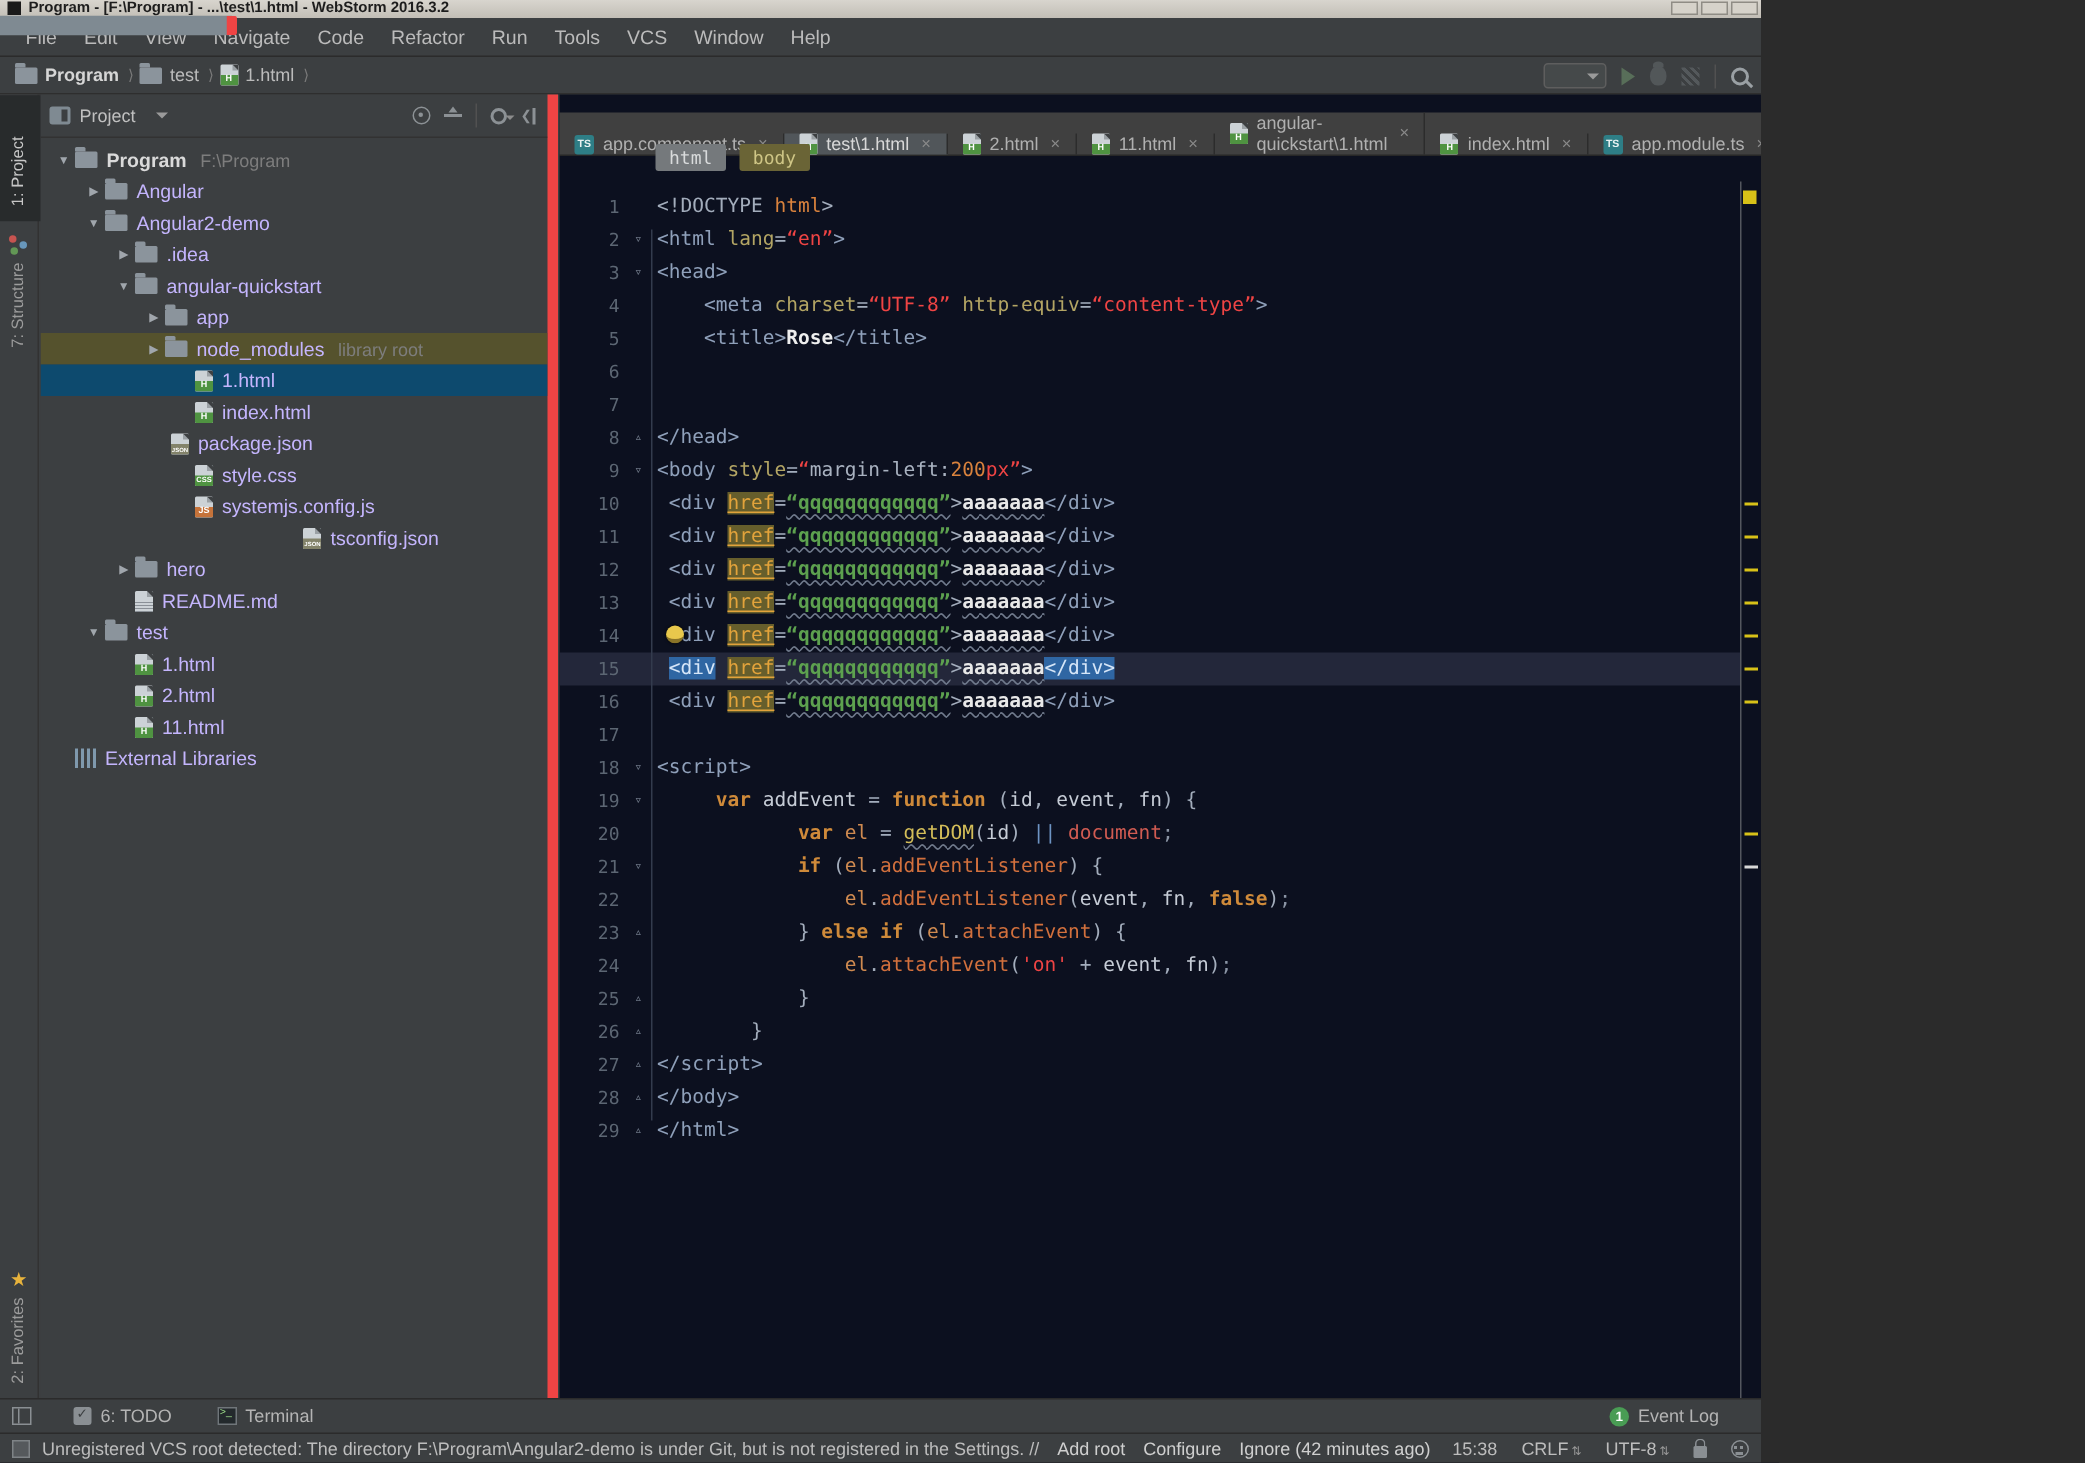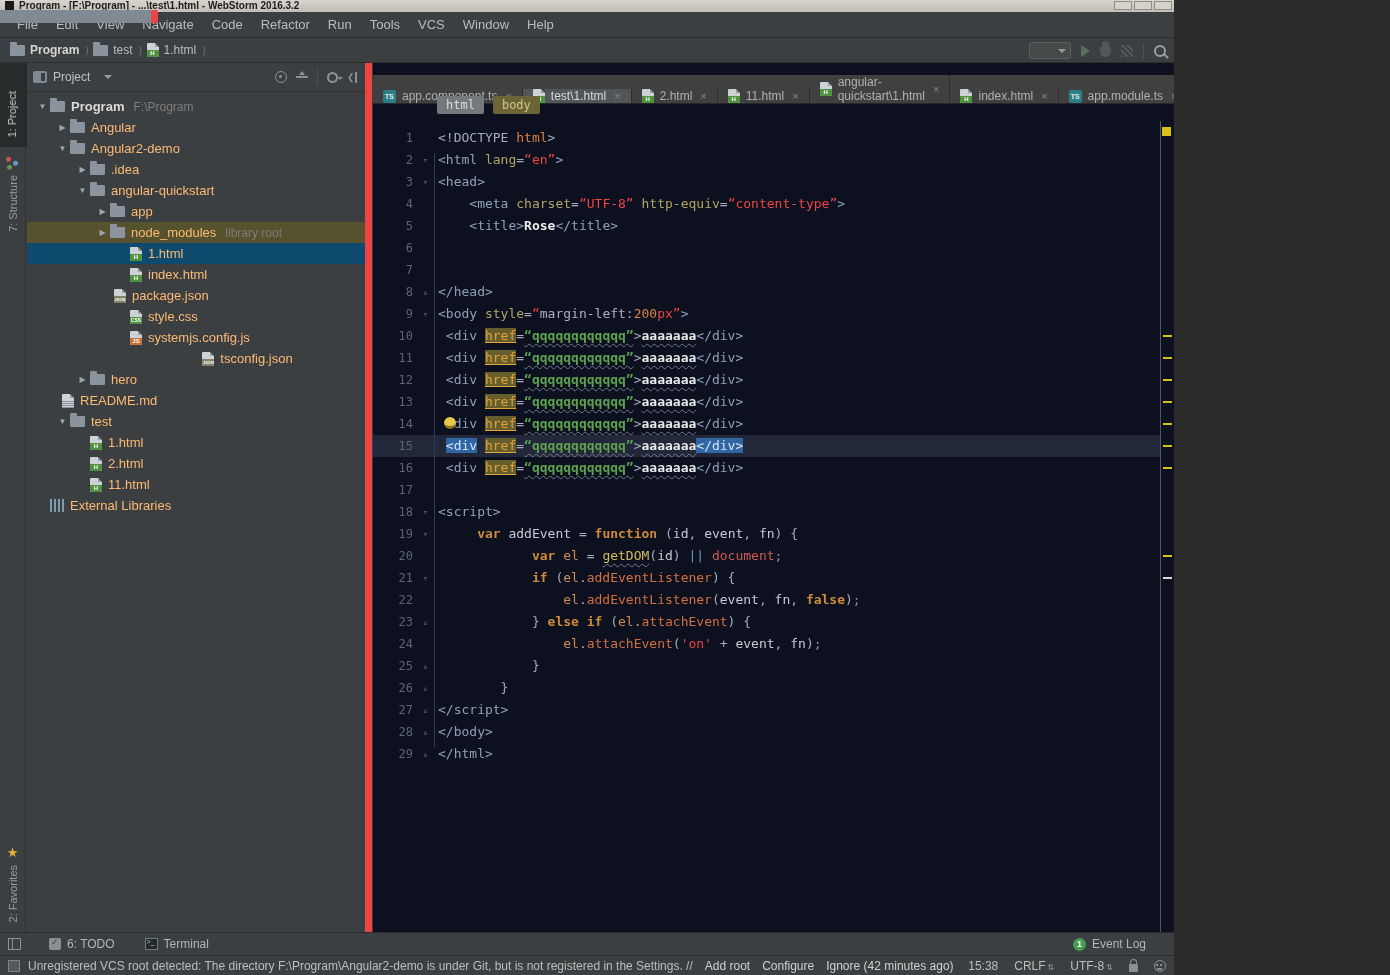--- a/index.html
+++ b/index.html
@@ -74,21 +74,21 @@
   .pt-gear:before { content:""; position:absolute; left:1px; top:1px; width:5px; height:5px; background:#3c3f41; border-radius:50%; }
   .pt-gear:after { content:""; position:absolute; right:-7px; top:3px; border-left:3px solid transparent; border-right:3px solid transparent; border-top:3px solid #9a9a9a; }
   .pt-hide { width:12px; height:11px; }
   .pt-hide:before { content:"❮"; color:#9aa0a4; font-size:9px; position:absolute; left:0; top:0; }
   .pt-hide:after { content:""; position:absolute; right:2px; top:0; width:2px; height:11px; background:#9aa0a4; }
   .tree { padding-top:4px; }
   .trow { height:21px; display:flex; align-items:center; white-space:nowrap; }
   .trow.sel { background:#0d4a6e; }
   .trow.lib { background:#55522d; }
   .arrow { width:15px; flex:none; text-align:center; color:#a0a6ac; font-size:8px; }
-  .tlabel { margin-left:6px; color:#fdba74; font-size:13px; }
+  .tlabel { margin-left:6px; color:#c4b5fd; font-size:13px; }
   .tlabel.b { font-weight:bold; color:#dadada; }
   .textra { margin-left:9px; color:#7d7d7d; font-size:12px; }
   
   .i-folder { width:15px; height:11px; background:#8b949c; border-radius:1px; position:relative; flex:none; }
   .i-folder:before { content:""; position:absolute; left:0; top:-3px; width:7px; height:3px; background:#8b949c; border-radius:1px 1px 0 0; }
   .fi { width:12px; height:14px; background:#ccd2d6; border-radius:1px; position:relative; flex:none;
         display:flex; align-items:flex-end; justify-content:center; overflow:hidden; }
   .fi:before { content:""; position:absolute; right:0; top:0; border-style:solid; border-width:0 4px 4px 0; border-color:#3c3f41 #3c3f41 #9aa0a4 #9aa0a4; }
   .fi i { font-style:normal; font-weight:bold; width:100%; text-align:center; color:#fff; font-size:6px; line-height:7px; height:7px; display:block; }
   .fi-html i { background:#4f9341; }
@@ -334,21 +334,21 @@
           <span class="fi fi-json">
             <i>JSON</i>
           </span>
           <span class="tlabel">tsconfig.json</span>
         </div>
         <div class="trow" style="padding-left: 48px;">
           <span class="arrow">▶</span>
           <span class="i-folder"></span>
           <span class="tlabel">hero</span>
         </div>
-        <div class="trow" style="padding-left: 20px;">
+        <div class="trow" style="padding-left: 48px;">
           <span class="arrow"></span>
           <span class="fi fi-md">
             <i></i>
           </span>
           <span class="tlabel">README.md</span>
         </div>
         <div class="trow" style="padding-left: 28px;">
           <span class="arrow">▼</span>
           <span class="i-folder"></span>
           <span class="tlabel">test</span>

